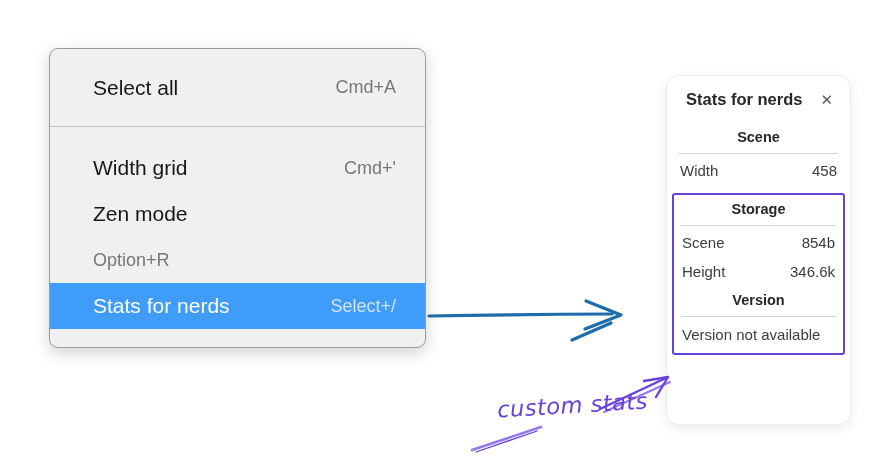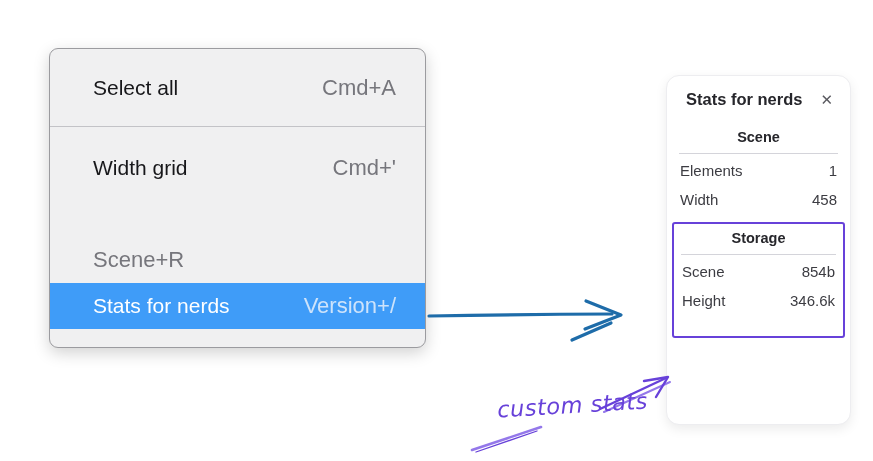--- a/index.html
+++ b/index.html
@@ -16,21 +16,21 @@
     box-shadow:0 5px 16px rgba(0,0,0,.18);
     padding-top:15px;
     margin-left:16px;
   }
   .menu-item{
     height:46px;display:flex;align-items:center;justify-content:space-between;
     padding:0 29px 0 43px;font-size:21px;color:var(--menu-text);
     cursor:default;white-space:nowrap;
   }
   .menu-group--top .menu-item{height:47px;}
-  .mi-shortcut{color:var(--menu-shortcut);font-size:22px;}
+  .mi-shortcut{color:var(--menu-shortcut);font-size:18px;}
   .menu-divider{height:1px;background:var(--menu-divider);margin-top:15px;}
   .menu-group--main{padding-top:18px;}
   .menu-item.highlighted{background:var(--menu-highlight);color:#ffffff;}
   .menu-item.highlighted .mi-shortcut{color:var(--menu-highlight-shortcut);}
 
   
   .stats-panel{
     position:absolute;left:666px;top:75px;width:185px;min-height:350px;
     box-sizing:border-box;background:#ffffff;
     border:1px solid var(--panel-border);border-radius:13px;
@@ -42,21 +42,21 @@
   .panel-title{font-weight:bold;font-size:16.5px;color:var(--panel-title);}
   .close-btn{font-size:15px;color:#5a5a60;cursor:pointer;line-height:1;padding:2px;}
   .section-title{text-align:center;font-weight:bold;font-size:14.5px;
     color:var(--panel-title);margin-top:10px;}
   .section--scene .section-title{margin-top:20px;}
   .rule{height:1px;background:var(--panel-rule);margin:8px 0 2px;}
   .stat-row{display:flex;justify-content:space-between;align-items:center;
     font-size:15px;line-height:21px;padding:4px 1px;}
   .stat-note{font-size:15px;line-height:20px;padding:6px 1px 3px;}
   .custom-stats-box{
-    margin:8px -7px 1px;padding:0 7px 21px;
+    margin:8px -7px 1px;padding:0 7px 5px;
     border:2px solid var(--annotation-purple);border-radius:3px;
   }
   .custom-stats-box .section-title{margin-top:6px;}
 
   
   .overlay{position:absolute;left:0;top:0;pointer-events:none;z-index:6;}
   .annotation-text{
     position:absolute;left:497px;top:392px;z-index:7;
     font-family:"DejaVu Sans",sans-serif;font-style:italic;
     font-size:22.5px;letter-spacing:.5px;color:var(--annotation-purple);
@@ -73,62 +73,64 @@
       <span class="mi-shortcut">Cmd+A</span>
     </div>
   </div>
   <div class="menu-divider"></div>
   <div class="menu-group menu-group--main">
     <div class="menu-item">
       <span class="mi-label">Width grid</span>
       <span class="mi-shortcut">Cmd+'</span>
     </div>
     <div class="menu-item">
+      <span class="mi-label">Zen mode</span>
     </div>
     <div class="menu-item">
-      <span class="mi-shortcut">Scene+R</span>
+      <span class="mi-shortcut">Option+R</span>
     </div>
     <div class="menu-item highlighted">
       <span class="mi-label">Stats for nerds</span>
-      <span class="mi-shortcut">Version+/</span>
+      <span class="mi-shortcut">Select+/</span>
     </div>
   </div>
 </div>
 
 <div class="stats-panel">
   <div class="panel-header">
     <span class="panel-title">Stats for nerds</span>
     <span class="close-btn">✕</span>
   </div>
 
   <div class="section section--scene">
     <div class="section-title">Scene</div>
     <div class="rule"></div>
-    <div class="stat-row">
-      <span>Elements</span>
-      <span>1</span>
-    </div>
     <div class="stat-row">
       <span>Width</span>
       <span>458</span>
     </div>
   </div>
 
   <div class="custom-stats-box">
     <div class="section">
       <div class="section-title">Storage</div>
       <div class="rule"></div>
       <div class="stat-row">
         <span>Scene</span>
         <span>854b</span>
       </div>
       <div class="stat-row">
         <span>Height</span>
         <span>346.6k</span>
       </div>
+    </div>
+    <div class="section">
+      <div class="section-title">Version</div>
+      <div class="rule"></div>
+      <div class="stat-note">Version not available</div>
     </div>
   </div>
 </div>
 
 <svg class="overlay" width="873" height="461" viewBox="0 0 873 461">
 
   <g fill="none" stroke="var(--arrow-blue)" stroke-width="3.2" stroke-linecap="round" stroke-linejoin="round">
     <path d="M429 316 Q 520 314.5 612 314"></path>
     <path d="M586 301 L621 315 L585 329"></path>
     <path d="M611 323 L572 340"></path>

